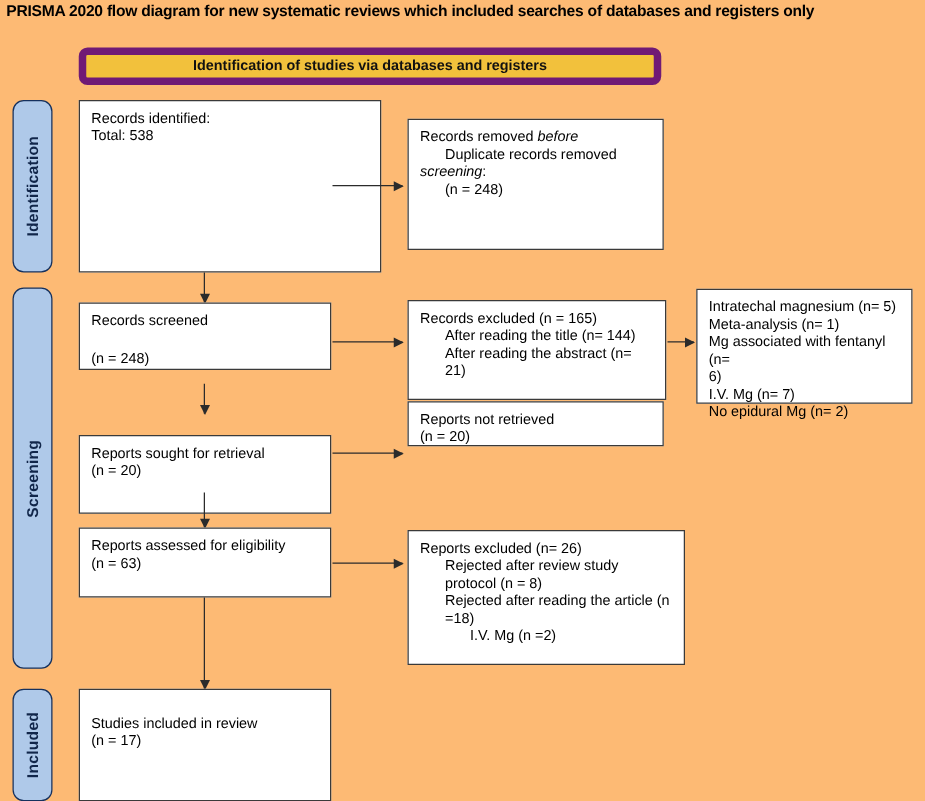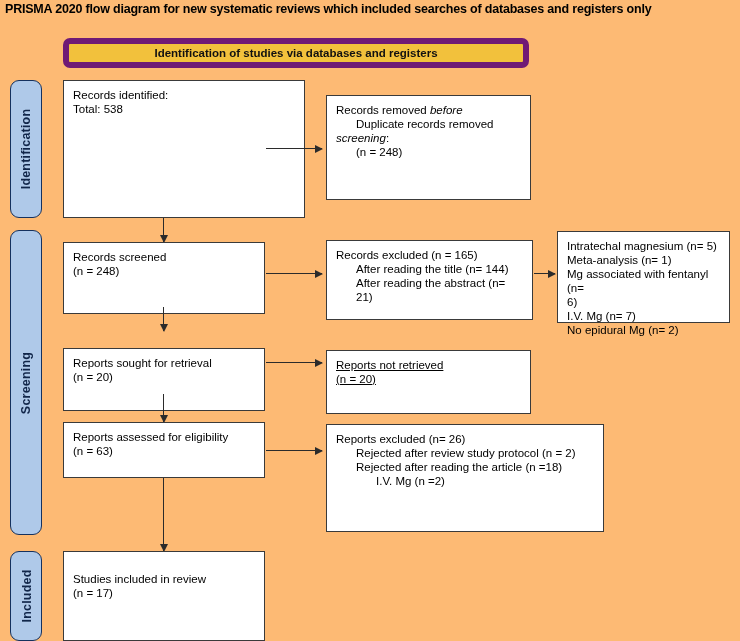--- a/index.html
+++ b/index.html
@@ -147,21 +147,21 @@
 
   <div class="box vcenter" style="left:326px; top:95px; width:205px; height:105px;">
     <div class="ln"><span>Records removed </span><span class="ital">before</span></div>
     <div class="ln ind1">Duplicate records removed</div>
     <div class="ln"><span class="ital">screening</span><span>:</span></div>
     <div class="ln ind1">(n = 248)</div>
   </div>
 
   <div class="arrow-v" style="left:163px; top:218px; height:24px;"></div>
 
-  <div class="box vcenter" style="left:63px; top:242px; width:202px; height:72px;">
+  <div class="box vcenter" style="left:63px; top:242px; width:202px; height:54px;gap:16px;">
     <div class="ln">Records screened</div>
     <div class="ln">(n = 248)</div>
   </div>
 
   <div class="arrow-h" style="left:266px; top:273px; width:56px;"></div>
 
   <div class="box vcenter" style="left:326px; top:240px; width:207px; height:80px;">
     <div class="ln">Records excluded (n = 165)</div>
     <div class="ln ind1">After reading the title (n= 144)</div>
     <div class="ln ind1">After reading the abstract (n= 21)</div>
@@ -180,37 +180,37 @@
 
   <div class="arrow-v" style="left:163px; top:307px; height:24px;"></div>
 
   <div class="box vcenter" style="left:63px; top:348px; width:202px; height:63px;">
     <div class="ln">Reports sought for retrieval</div>
     <div class="ln">(n = 20)</div>
   </div>
 
   <div class="arrow-h" style="left:266px; top:362px; width:56px;"></div>
 
-  <div class="box vcenter" style="left:326px; top:350px; width:205px; height:64px;text-decoration:underline;">
+  <div class="box vcenter" style="left:326px; top:321px; width:205px; height:36px;">
     <div class="ln">Reports not retrieved</div>
     <div class="ln">(n = 20)</div>
   </div>
 
   <div class="arrow-v" style="left:163px; top:394px; height:28px;"></div>
 
   <div class="box vcenter" style="left:63px; top:422px; width:202px; height:56px;">
     <div class="ln">Reports assessed for eligibility</div>
     <div class="ln">(n = 63)</div>
   </div>
 
   <div class="arrow-h" style="left:266px; top:450px; width:56px;"></div>
 
-  <div class="box" style="left:326px; top:424px; width:278px; height:108px;">
+  <div class="box" style="left:326px; top:424px; width:222px; height:108px;">
     <div class="ln">Reports excluded (n= 26)</div>
-    <div class="ln ind1">Rejected after review study protocol (n = 2)</div>
+    <div class="ln ind1">Rejected after review study protocol (n = 8)</div>
     <div class="ln ind1">Rejected after reading the article (n =18)</div>
     <div class="ln ind2">I.V. Mg (n =2)</div>
   </div>
 
   <div class="arrow-v" style="left:163px; top:478px; height:73px;"></div>
 
   <div class="box" style="left:63px; top:551px; width:202px; height:90px;">
     <div class="ln" style="margin-top:13px;">Studies included in review</div>
     <div class="ln">(n = 17)</div>
   </div>

